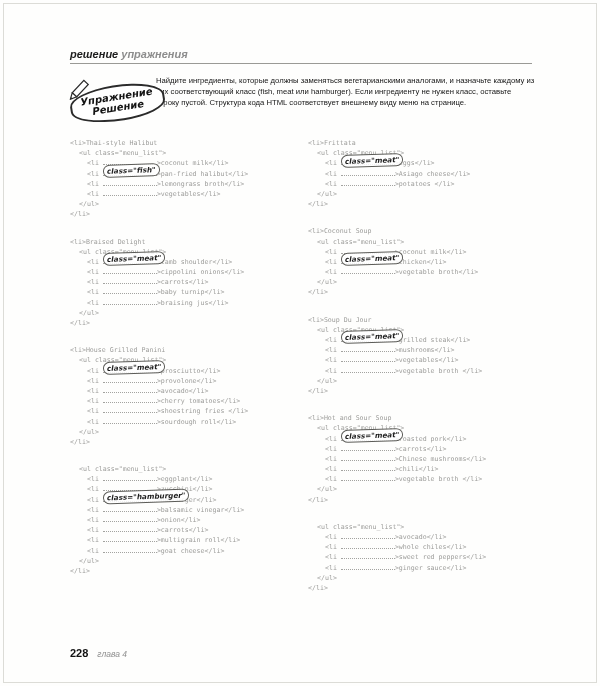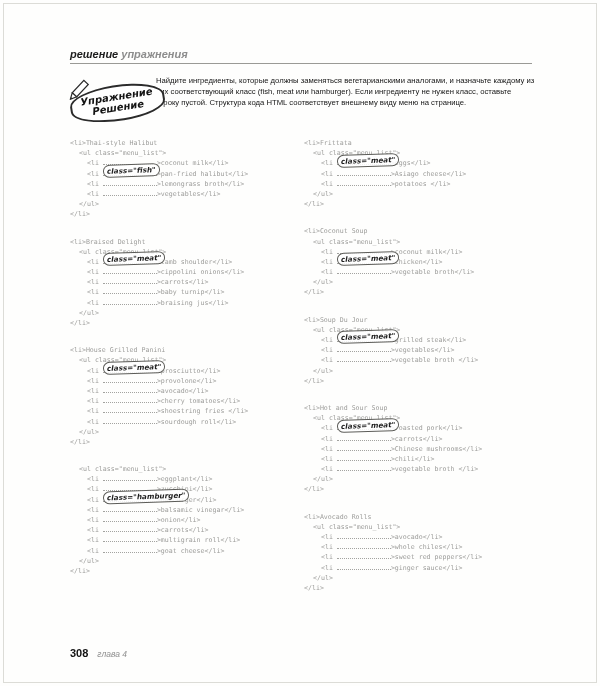--- a/index.html
+++ b/index.html
@@ -16,21 +16,21 @@
   .intro-row { display:flex; align-items:flex-start; min-height:56px; margin-bottom:6px; }
   .badge { position:relative; flex:0 0 80px; width:80px; height:56px; }
   .badge-box { position:absolute; left:0; top:9px; transform:rotate(-9deg); border:2px solid #2b2b2b;
                border-radius:48% 52% 46% 54% / 42% 46% 40% 44%; padding:5px 9px 6px 9px; text-align:center; background:#fff; }
   .badge-line { display:block; font-family:"DejaVu Sans", sans-serif; font-style:italic; font-weight:bold;
                 font-size:10px; line-height:10.5px; color:#141414; white-space:nowrap; }
   .pencil { position:absolute; left:-4px; top:-9px; transform:rotate(-38deg); }
 
   .intro { font-size:7.7px; line-height:10.9px; color:#161616; padding-left:6px; max-width:392px; }
 
-  .code-columns { display:flex; gap:6px; }
+  .code-columns { display:flex; gap:6px;justify-content:space-between; }
   .code-col { width:228px; font-family:"DejaVu Sans Mono", monospace; font-size:6.6px; color:#9d9d9b; }
   .code-block { margin-bottom:17px; }
   .code-line { white-space:pre; line-height:10.2px; height:10.2px; }
   .ind1 { padding-left:9px; }
   .ind2 { padding-left:17px; }
 
   .blank { position:relative; display:inline-block; width:54px; height:5px; border-bottom:1px dotted #a3a3a0; vertical-align:baseline; }
   .hand { position:absolute; left:0; bottom:-2px; font-family:"DejaVu Sans", sans-serif; font-style:italic; font-weight:bold;
           font-size:7.2px; line-height:7.2px; color:#1f1f1f; border:1px solid #5c5c58; border-radius:7px / 6px;
           padding:1.5px 3px 2px 3px; background:rgba(255,255,255,0.85); white-space:nowrap; transform:rotate(-2deg); }
@@ -130,46 +130,46 @@
           <div class="code-line ind2">&lt;li <span class="blank"></span>&gt;coconut milk&lt;/li&gt;</div>
           <div class="code-line ind2">&lt;li <span class="blank"><span class="hand">class="meat"</span></span>&gt;chicken&lt;/li&gt;</div>
           <div class="code-line ind2">&lt;li <span class="blank"></span>&gt;vegetable broth&lt;/li&gt;</div>
           <div class="code-line ind1">&lt;/ul&gt;</div>
           <div class="code-line">&lt;/li&gt;</div>
         </div>
         <div class="code-block">
           <div class="code-line">&lt;li&gt;Soup Du Jour</div>
           <div class="code-line ind1">&lt;ul class="menu_list"&gt;</div>
           <div class="code-line ind2">&lt;li <span class="blank"><span class="hand">class="meat"</span></span>&gt;grilled steak&lt;/li&gt;</div>
+          <div class="code-line ind2">&lt;li <span class="blank"></span>&gt;mushrooms&lt;/li&gt;</div>
           <div class="code-line ind2">&lt;li <span class="blank"></span>&gt;vegetables&lt;/li&gt;</div>
           <div class="code-line ind2">&lt;li <span class="blank"></span>&gt;vegetable broth &lt;/li&gt;</div>
           <div class="code-line ind1">&lt;/ul&gt;</div>
           <div class="code-line">&lt;/li&gt;</div>
         </div>
         <div class="code-block">
           <div class="code-line">&lt;li&gt;Hot and Sour Soup</div>
           <div class="code-line ind1">&lt;ul class="menu_list"&gt;</div>
           <div class="code-line ind2">&lt;li <span class="blank"><span class="hand">class="meat"</span></span>&gt;roasted pork&lt;/li&gt;</div>
           <div class="code-line ind2">&lt;li <span class="blank"></span>&gt;carrots&lt;/li&gt;</div>
           <div class="code-line ind2">&lt;li <span class="blank"></span>&gt;Chinese mushrooms&lt;/li&gt;</div>
           <div class="code-line ind2">&lt;li <span class="blank"></span>&gt;chili&lt;/li&gt;</div>
           <div class="code-line ind2">&lt;li <span class="blank"></span>&gt;vegetable broth &lt;/li&gt;</div>
           <div class="code-line ind1">&lt;/ul&gt;</div>
           <div class="code-line">&lt;/li&gt;</div>
         </div>
         <div class="code-block">
-          <div class="code-line">&lt;li&gt;Avocado Rolls</div>
           <div class="code-line ind1">&lt;ul class="menu_list"&gt;</div>
           <div class="code-line ind2">&lt;li <span class="blank"></span>&gt;avocado&lt;/li&gt;</div>
           <div class="code-line ind2">&lt;li <span class="blank"></span>&gt;whole chiles&lt;/li&gt;</div>
           <div class="code-line ind2">&lt;li <span class="blank"></span>&gt;sweet red peppers&lt;/li&gt;</div>
           <div class="code-line ind2">&lt;li <span class="blank"></span>&gt;ginger sauce&lt;/li&gt;</div>
           <div class="code-line ind1">&lt;/ul&gt;</div>
           <div class="code-line">&lt;/li&gt;</div>
         </div>
       </div>
   </div>
 
   <div class="footer">
-    <span class="page-num">308</span>
+    <span class="page-num">228</span>
     <span class="chapter">глава 4</span>
   </div>
 </div>
 
 </body></html>

